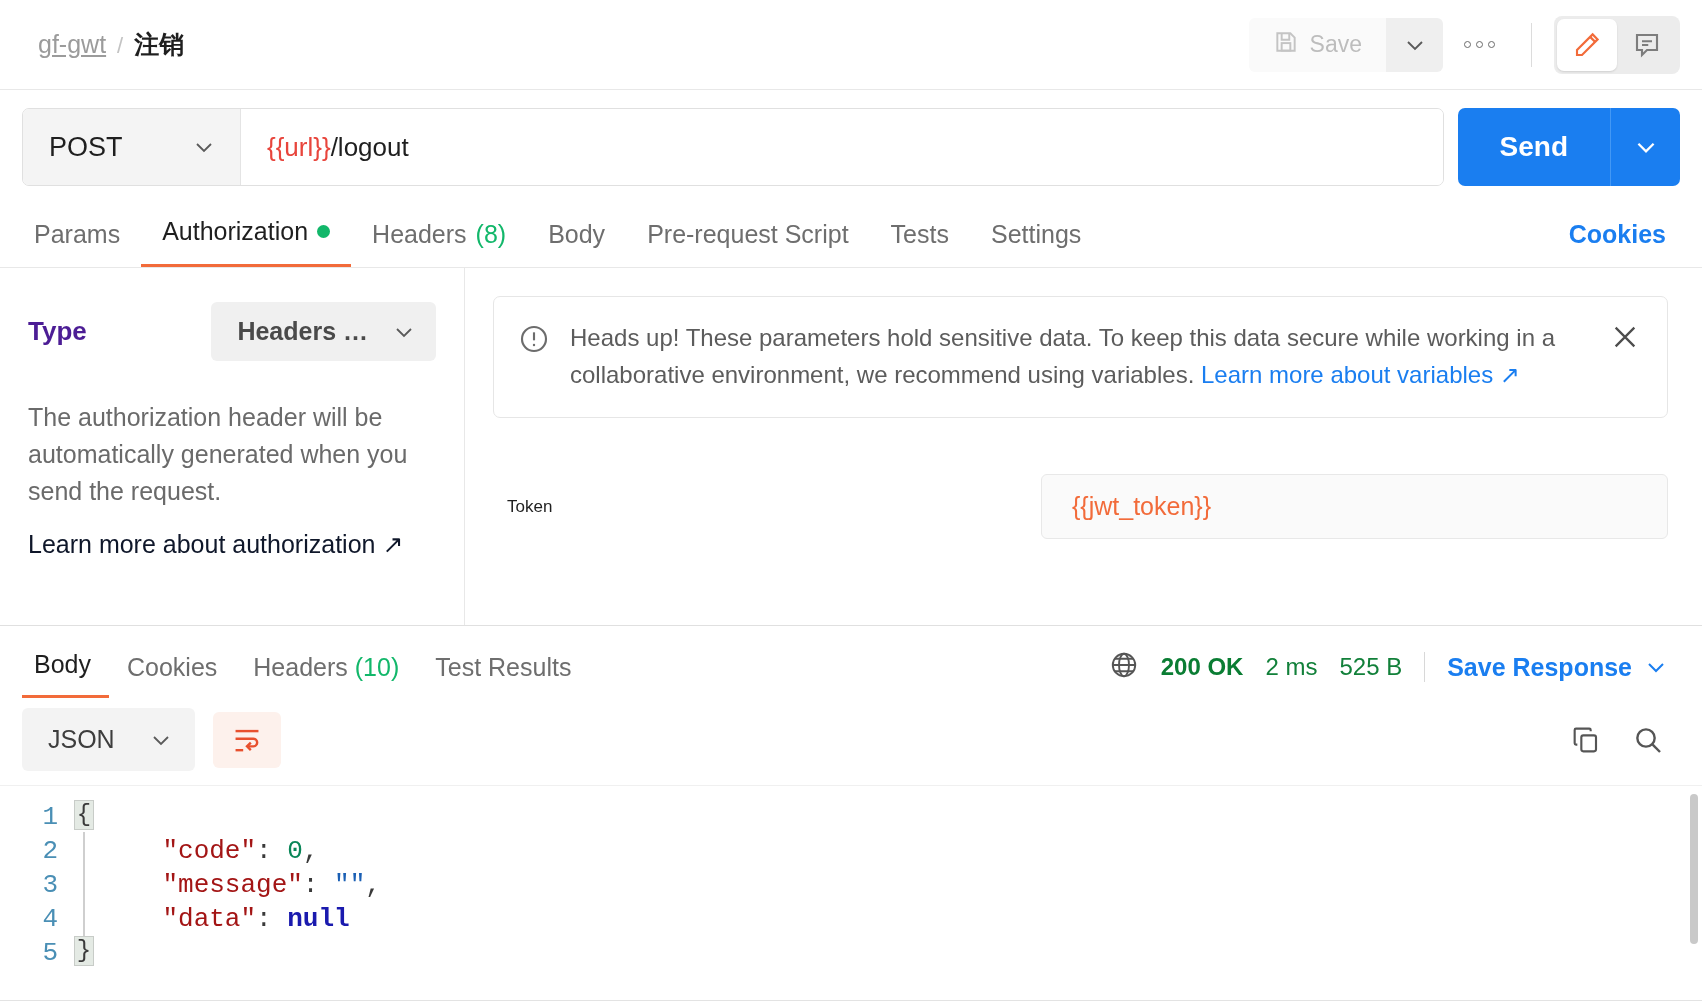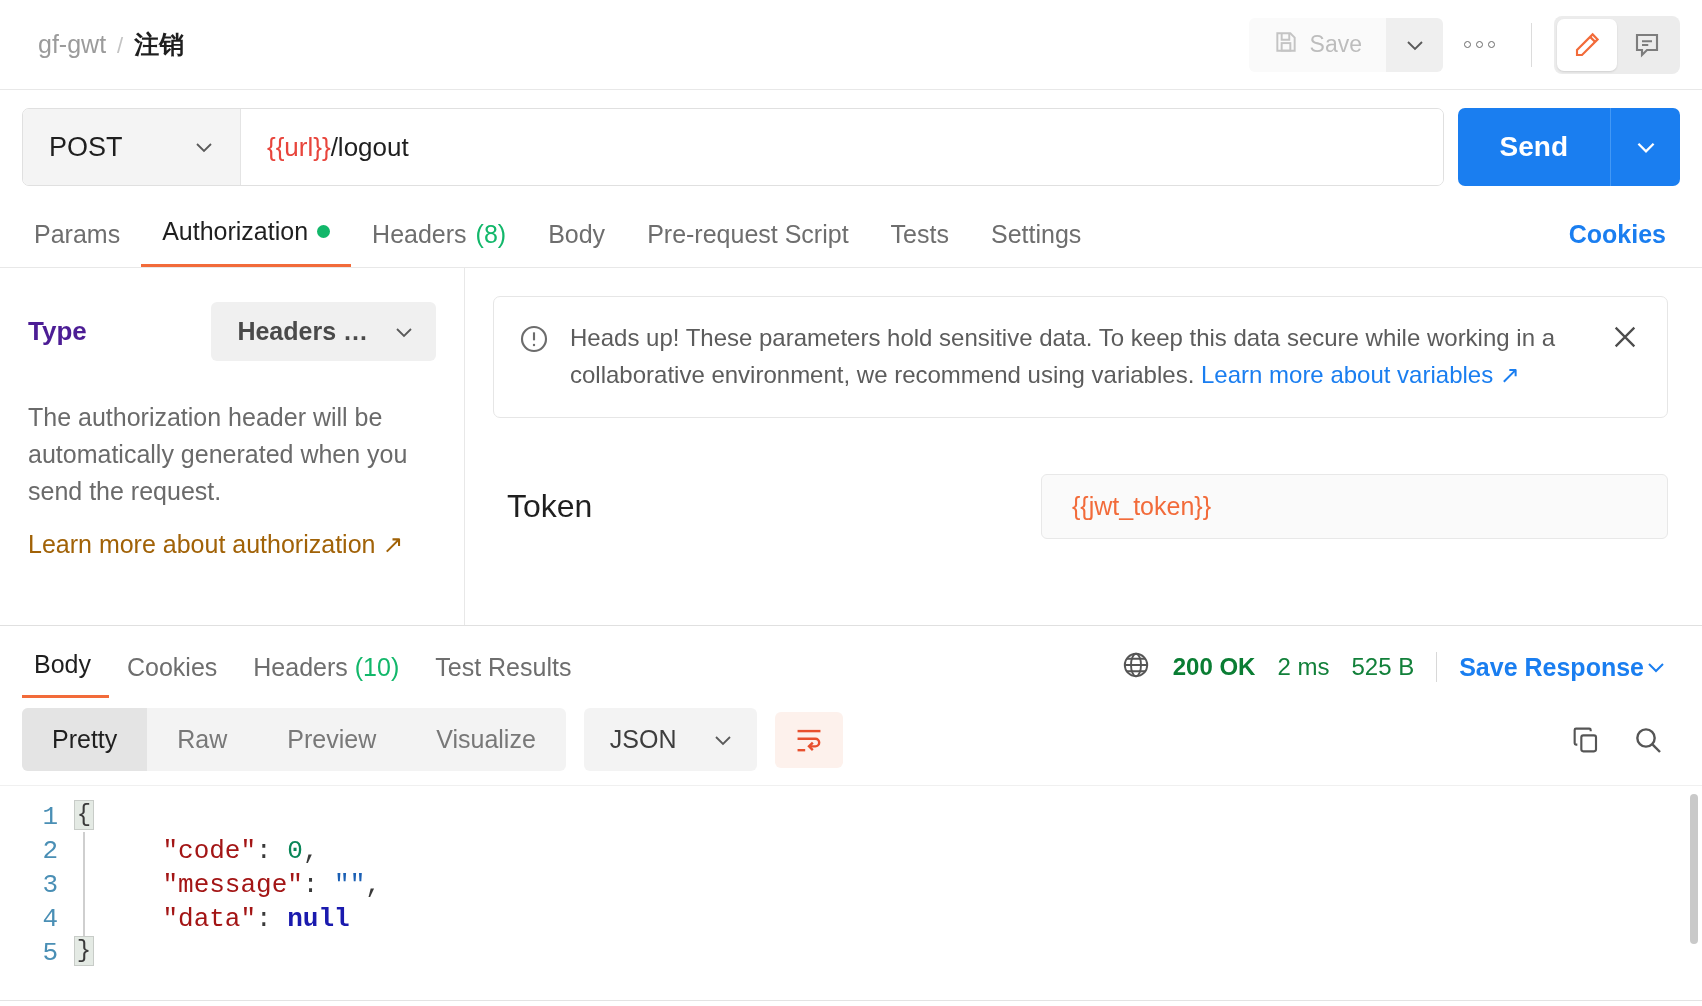--- a/index.html
+++ b/index.html
@@ -14,21 +14,21 @@
 
   
   .header {
     height: 90px; flex: 0 0 90px;
     display: flex; align-items: center;
     padding: 0 22px 0 38px;
     border-bottom: 1px solid #e8e8e8;
     background: #fff;
   }
   .breadcrumb { display: flex; align-items: baseline; gap: 11px; font-size: 25px; }
-  .bc-collection { color: #9b9b9b; font-size: 25px; }
+  .bc-collection { color: #9b9b9b; font-size: 25px; text-decoration: underline; }
   .bc-sep { color: #c3c3c3; font-size: 22px; }
   .bc-current { color: #1f1f1f; font-weight: 700; font-size: 25px; }
   .header-spacer { flex: 1 1 auto; }
 
   .save-group { display: flex; align-items: stretch; height: 54px; border-radius: 6px; overflow: hidden; }
   .save-btn {
     display: flex; align-items: center; gap: 11px;
     padding: 0 24px; background: #fafafa; color: #bdbdbd;
     font-size: 23px; border: none; cursor: default;
   }
@@ -105,51 +105,51 @@
   .auth-area { display: flex; height: 358px; border-bottom: 1px solid #e0e0e0; }
   .auth-left { width: 465px; flex: 0 0 465px; padding: 34px 28px 0 28px; border-right: 1px solid #e8e8e8; }
   .type-row { display: flex; align-items: center; justify-content: space-between; }
   .type-label { font-size: 26px; font-weight: 700; color: #4c1d95; }
   .type-dd {
     display: flex; align-items: center; gap: 24px;
     background: #f0f0f0; border-radius: 6px; padding: 15px 20px 15px 26px; cursor: pointer;
   }
   .type-dd-txt { font-size: 25px; color: #4a4a4a; font-weight: 700; }
   .auth-desc { margin-top: 38px; font-size: 25px; line-height: 1.48; color: #6a6a6a; }
-  .auth-link { display: inline-flex; align-items: center; gap: 7px; margin-top: 20px; color: #a16207; font-size: 25px; cursor: pointer; text-align: center; }
+  .auth-link { display: inline-flex; align-items: center; gap: 7px; margin-top: 20px; color: #0f172a; font-size: 25px; cursor: pointer; text-align: center; }
 
   .auth-right { flex: 1 1 auto; padding: 28px 34px 0 28px; }
   .alert {
     display: flex; align-items: flex-start; gap: 20px;
     border: 1px solid #e6e6e6; border-radius: 7px; padding: 22px 22px 24px 24px; background: #fff;
   }
   .alert-txt { flex: 1 1 auto; font-size: 24px; line-height: 1.55; color: #5c5c5c; }
   .alert-link { color: #1a7ef0; cursor: pointer; }
   .alert-close { cursor: pointer; padding: 2px 4px; flex: 0 0 auto; }
 
   .token-row { display: flex; align-items: center; margin-top: 56px; }
-  .token-label { font-size: 32px; color: #1f1f1f; width: 548px; flex: 0 0 548px; padding-left: 14px; }
+  .token-label { font-size: 17px; color: #1f1f1f; width: 548px; flex: 0 0 548px; padding-left: 14px; }
   .token-input {
     flex: 1 1 auto; background: #fafafa; border: 1px solid #e8e8e8; border-radius: 6px;
     padding: 17px 30px; font-size: 25px; color: #f26b3a; cursor: text;
   }
 
   
   .resp-tabs { display: flex; align-items: flex-end; height: 72px; padding: 0 22px; }
   .rsp-tab {
     font-size: 25px; color: #6e6e6e; padding: 0 18px 16px 18px; cursor: pointer;
     background: none; border: none; font-family: "Liberation Sans", sans-serif;
   }
   .rsp-tab:first-child { padding-left: 12px; }
   .rsp-tab.active { color: #1f1f1f; border-bottom: 3px solid #f26b3a; }
   .rsp-meta { margin-left: auto; display: flex; align-items: center; gap: 22px; padding-bottom: 14px; padding-right: 12px; }
   .meta-ok { color: #0a7d33; font-size: 24px; font-weight: 700; }
   .meta-val { color: #12803a; font-size: 24px; }
   .meta-sep { width: 1px; height: 30px; background: #d8d8d8; }
-  .save-resp { color: #1a7ef0; font-size: 25px; font-weight: 700; cursor: pointer; display: flex; align-items: center; }
+  .save-resp { color: #1a7ef0; font-size: 25px; font-weight: 700; cursor: pointer; display: flex; align-items: center; gap: 12px; }
 
   .fmt-bar { display: flex; align-items: center; gap: 18px; padding: 10px 22px 14px 22px; }
   .seg { display: flex; background: #f3f3f3; border-radius: 6px; overflow: hidden; }
   .seg-item {
     font-size: 25px; color: #787878; padding: 17px 30px; cursor: pointer; border: none;
     background: transparent; font-family: "Liberation Sans", sans-serif;
   }
   .seg-item.active { background: #e4e4e4; color: #1f1f1f; }
   .json-dd {
     display: flex; align-items: center; gap: 34px; background: #f3f3f3;
@@ -363,26 +363,20 @@
       <span class="save-resp">
         <span>Save Response</span>
         <svg width="24" height="24" viewBox="0 0 24 24" fill="none" stroke="#1a7ef0" stroke-width="2">
           <path d="M5 9l7 7 7-7"></path>
         </svg>
       </span>
     </div>
   </div>
 
   <div class="fmt-bar">
-    <div class="seg">
-      <button class="seg-item active">Pretty</button>
-      <button class="seg-item">Raw</button>
-      <button class="seg-item">Preview</button>
-      <button class="seg-item">Visualize</button>
-    </div>
     <div class="json-dd">
       <span class="json-dd-txt">JSON</span>
       <svg width="24" height="24" viewBox="0 0 24 24" fill="none" stroke="#5a5a5a" stroke-width="1.8">
         <path d="M5 9l7 7 7-7"></path>
       </svg>
     </div>
     <div class="wrap-btn">
       <svg width="32" height="28" viewBox="0 0 24 22" fill="none" stroke="#e8502e" stroke-width="1.9">
         <path d="M3 4h18"></path>
           <path d="M3 10h14a3 3 0 010 6h-4"></path>

